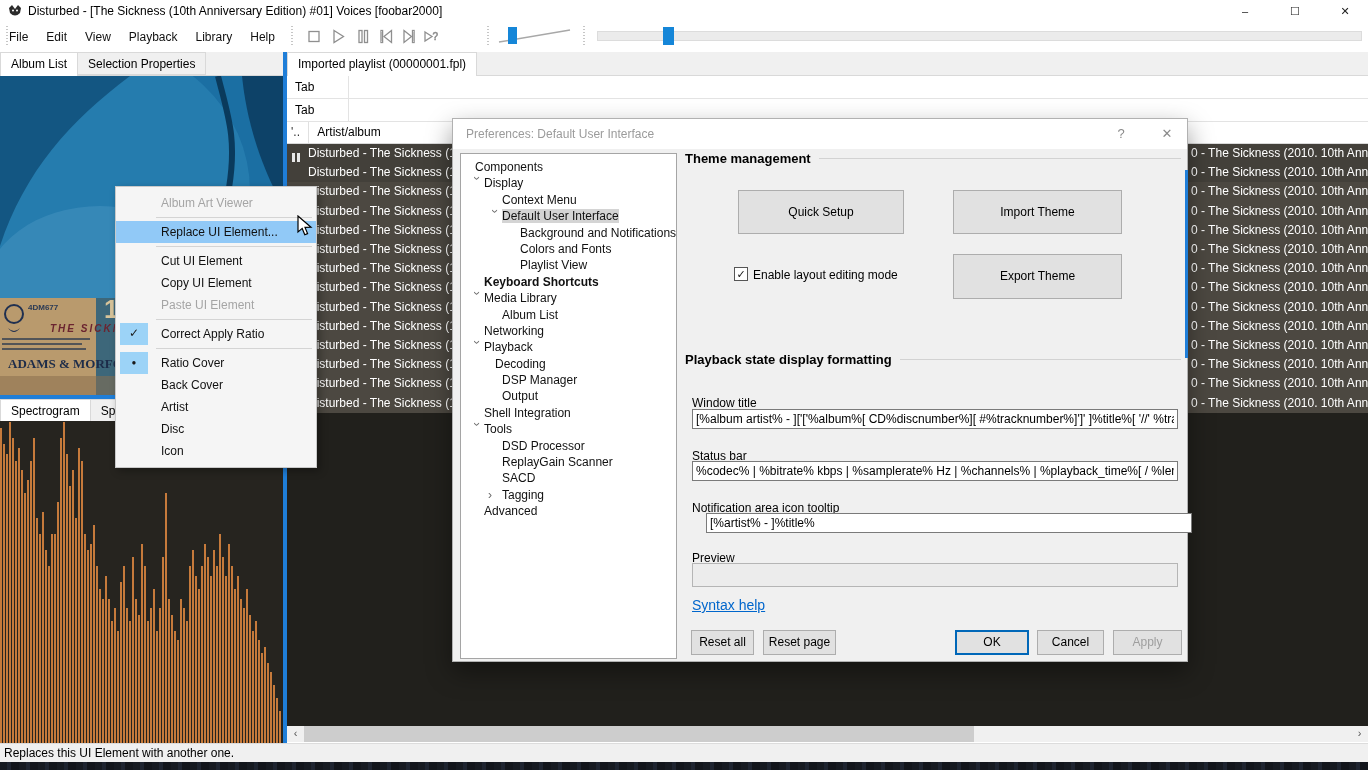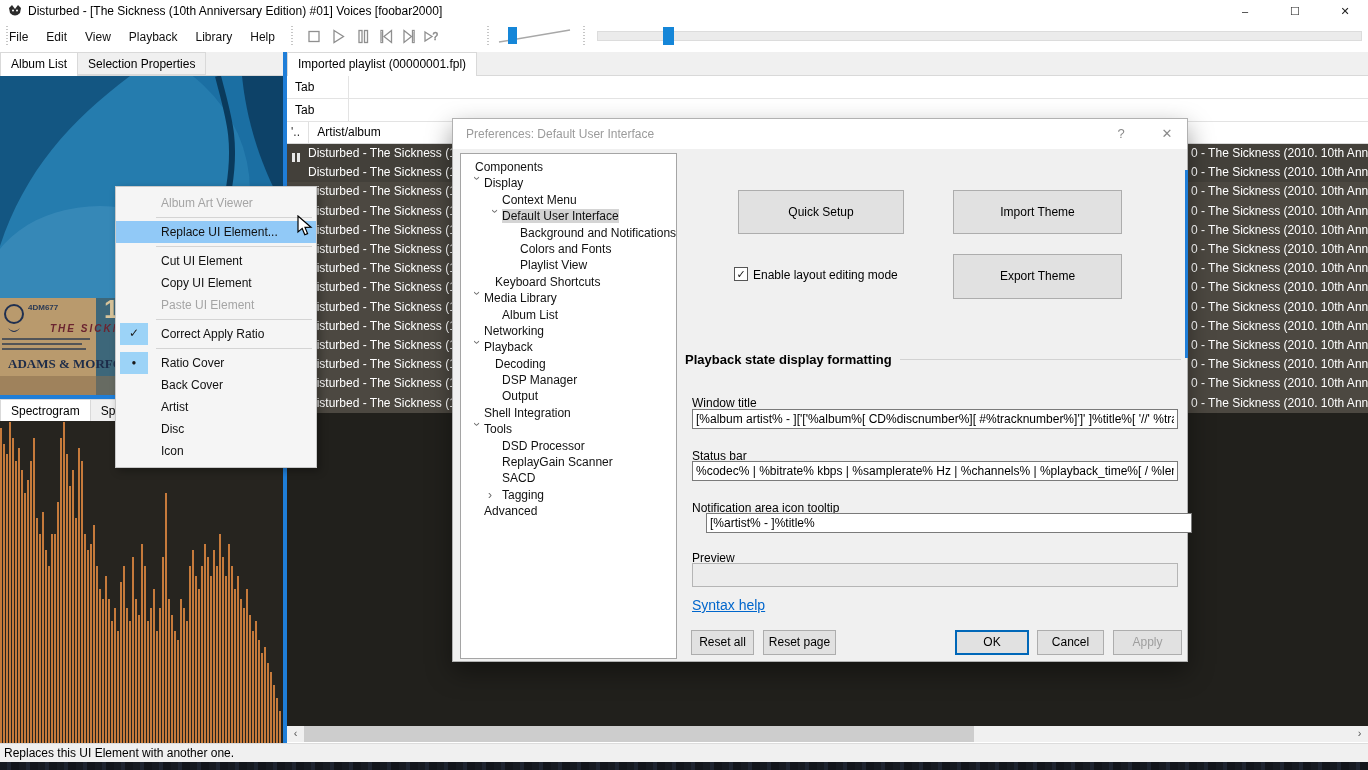--- a/index.html
+++ b/index.html
@@ -341,37 +341,41 @@
     </div>
 
     <div class="abs" id="tree">
         <div class="trow" style=""><span class="chev"></span><span class="tlabel">Components</span></div>
         <div class="trow" style="padding-left: 9px;"><span class="chev exp">›</span><span class="tlabel">Display</span></div>
         <div class="trow" style="padding-left: 27px;"><span class="chev"></span><span class="tlabel">Context Menu</span></div>
         <div class="trow" style="padding-left: 27px;"><span class="chev exp">›</span><span class="tlabel sel">Default User Interface</span></div>
         <div class="trow" style="padding-left: 45px;"><span class="chev"></span><span class="tlabel">Background and Notifications</span></div>
         <div class="trow" style="padding-left: 45px;"><span class="chev"></span><span class="tlabel">Colors and Fonts</span></div>
         <div class="trow" style="padding-left: 45px;"><span class="chev"></span><span class="tlabel">Playlist View</span></div>
-        <div class="trow" style="padding-left: 20px;"><span class="chev"></span><span class="tlabel">Keyboard Shortcuts</span></div>
+        <div class="trow" style="padding-left: 9px; font-weight: bold;"><span class="chev"></span><span class="tlabel">Keyboard Shortcuts</span></div>
         <div class="trow" style="padding-left: 9px;"><span class="chev exp">›</span><span class="tlabel">Media Library</span></div>
         <div class="trow" style="padding-left: 27px;"><span class="chev"></span><span class="tlabel">Album List</span></div>
         <div class="trow" style="padding-left: 9px;"><span class="chev"></span><span class="tlabel">Networking</span></div>
         <div class="trow" style="padding-left: 9px;"><span class="chev exp">›</span><span class="tlabel">Playback</span></div>
         <div class="trow" style="padding-left: 20px;"><span class="chev"></span><span class="tlabel">Decoding</span></div>
         <div class="trow" style="padding-left: 27px;"><span class="chev"></span><span class="tlabel">DSP Manager</span></div>
         <div class="trow" style="padding-left: 27px;"><span class="chev"></span><span class="tlabel">Output</span></div>
         <div class="trow" style="padding-left: 9px;"><span class="chev"></span><span class="tlabel">Shell Integration</span></div>
         <div class="trow" style="padding-left: 9px;"><span class="chev exp">›</span><span class="tlabel">Tools</span></div>
         <div class="trow" style="padding-left: 27px;"><span class="chev"></span><span class="tlabel">DSD Processor</span></div>
         <div class="trow" style="padding-left: 27px;"><span class="chev"></span><span class="tlabel">ReplayGain Scanner</span></div>
         <div class="trow" style="padding-left: 27px;"><span class="chev"></span><span class="tlabel">SACD</span></div>
         <div class="trow" style="padding-left: 27px;"><span class="chev">›</span><span class="tlabel">Tagging</span></div>
         <div class="trow" style="padding-left: 9px;"><span class="chev"></span><span class="tlabel">Advanced</span></div>
       </div>
 
+    <div class="ghead" style="left:232px;top:32px">
+      <span>Theme management</span>
+        <span class="line"></span>
+    </div>
     <div class="btn" style="left:285px;top:71px;width:166px;height:44px;line-height:42px">Quick Setup</div>
     <div class="btn" style="left:500px;top:71px;width:169px;height:44px;line-height:42px">Import Theme</div>
     <div class="btn" style="left:500px;top:135px;width:169px;height:45px;line-height:43px">Export Theme</div>
     <div class="abs" style="left:281px;top:148px;width:14px;height:14px;border:1px solid #555;background:#fff;text-align:center;line-height:13px;font-size:11px;color:#111;box-sizing:border-box">✓</div>
     <span class="flabel" style="left:300px;top:149px">Enable layout editing mode</span>
 
     <div class="ghead" style="left:232px;top:233px">
       <span>Playback state display formatting</span>
         <span class="line"></span>
     </div>

